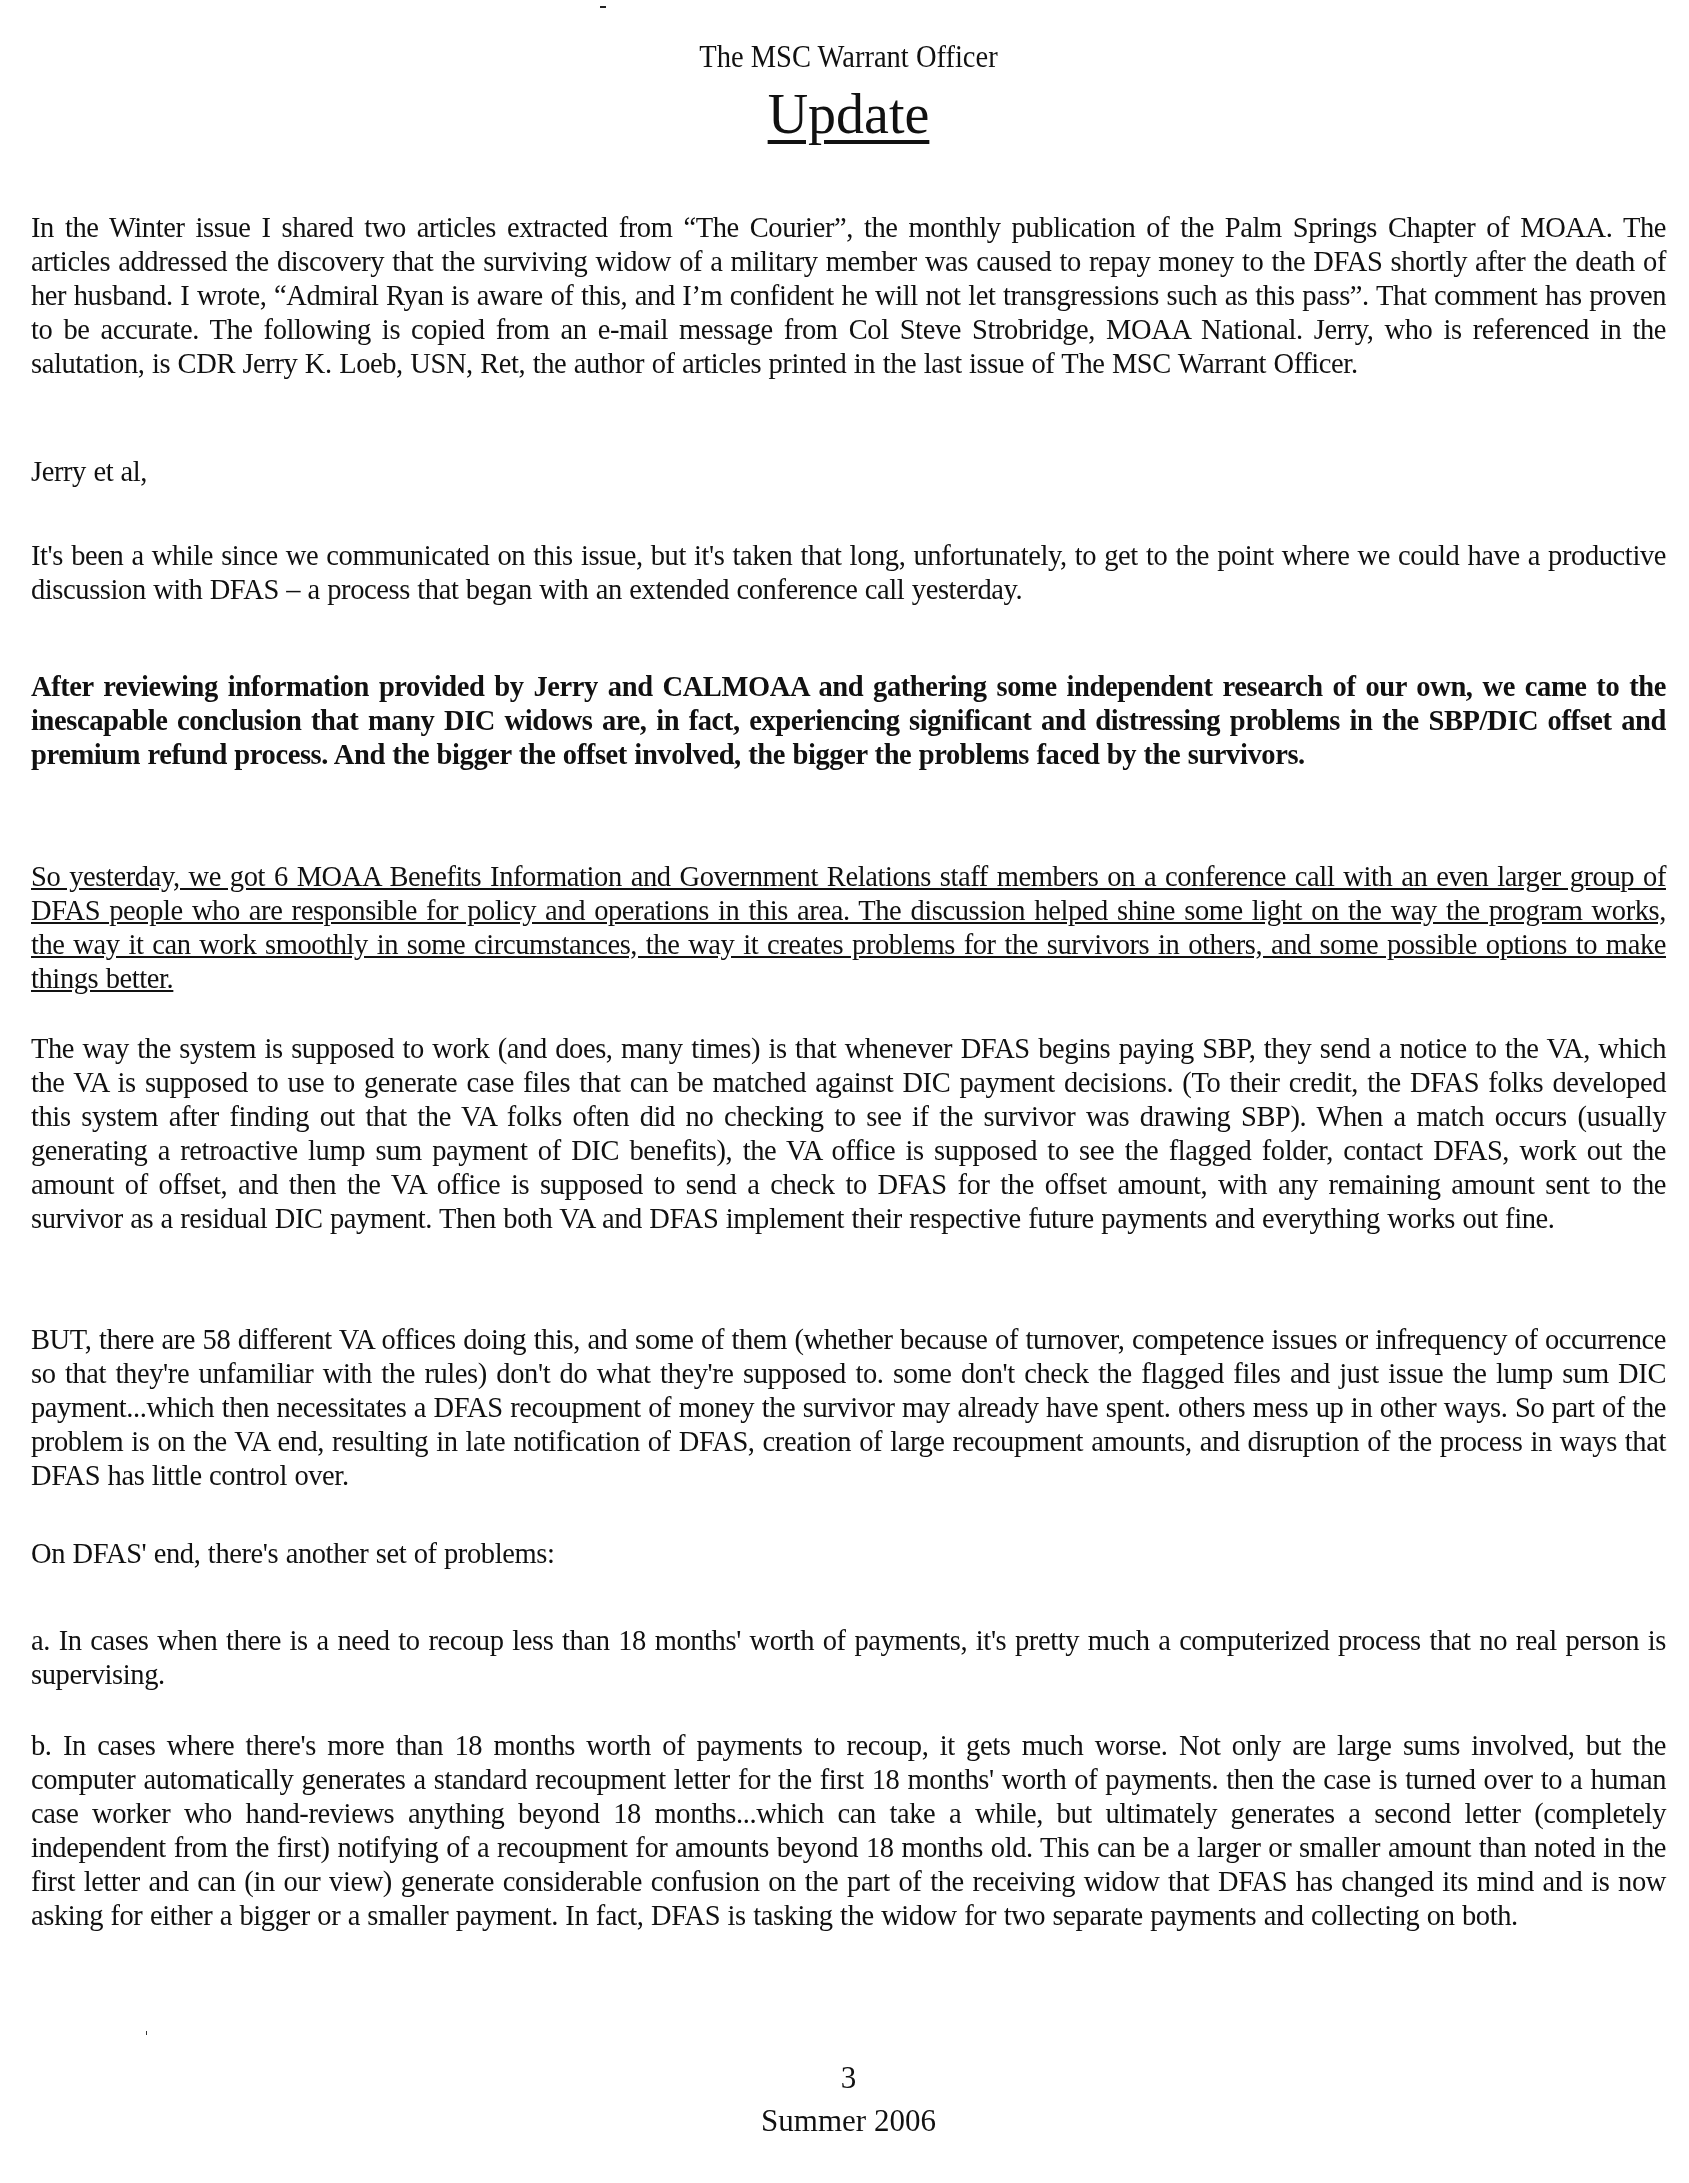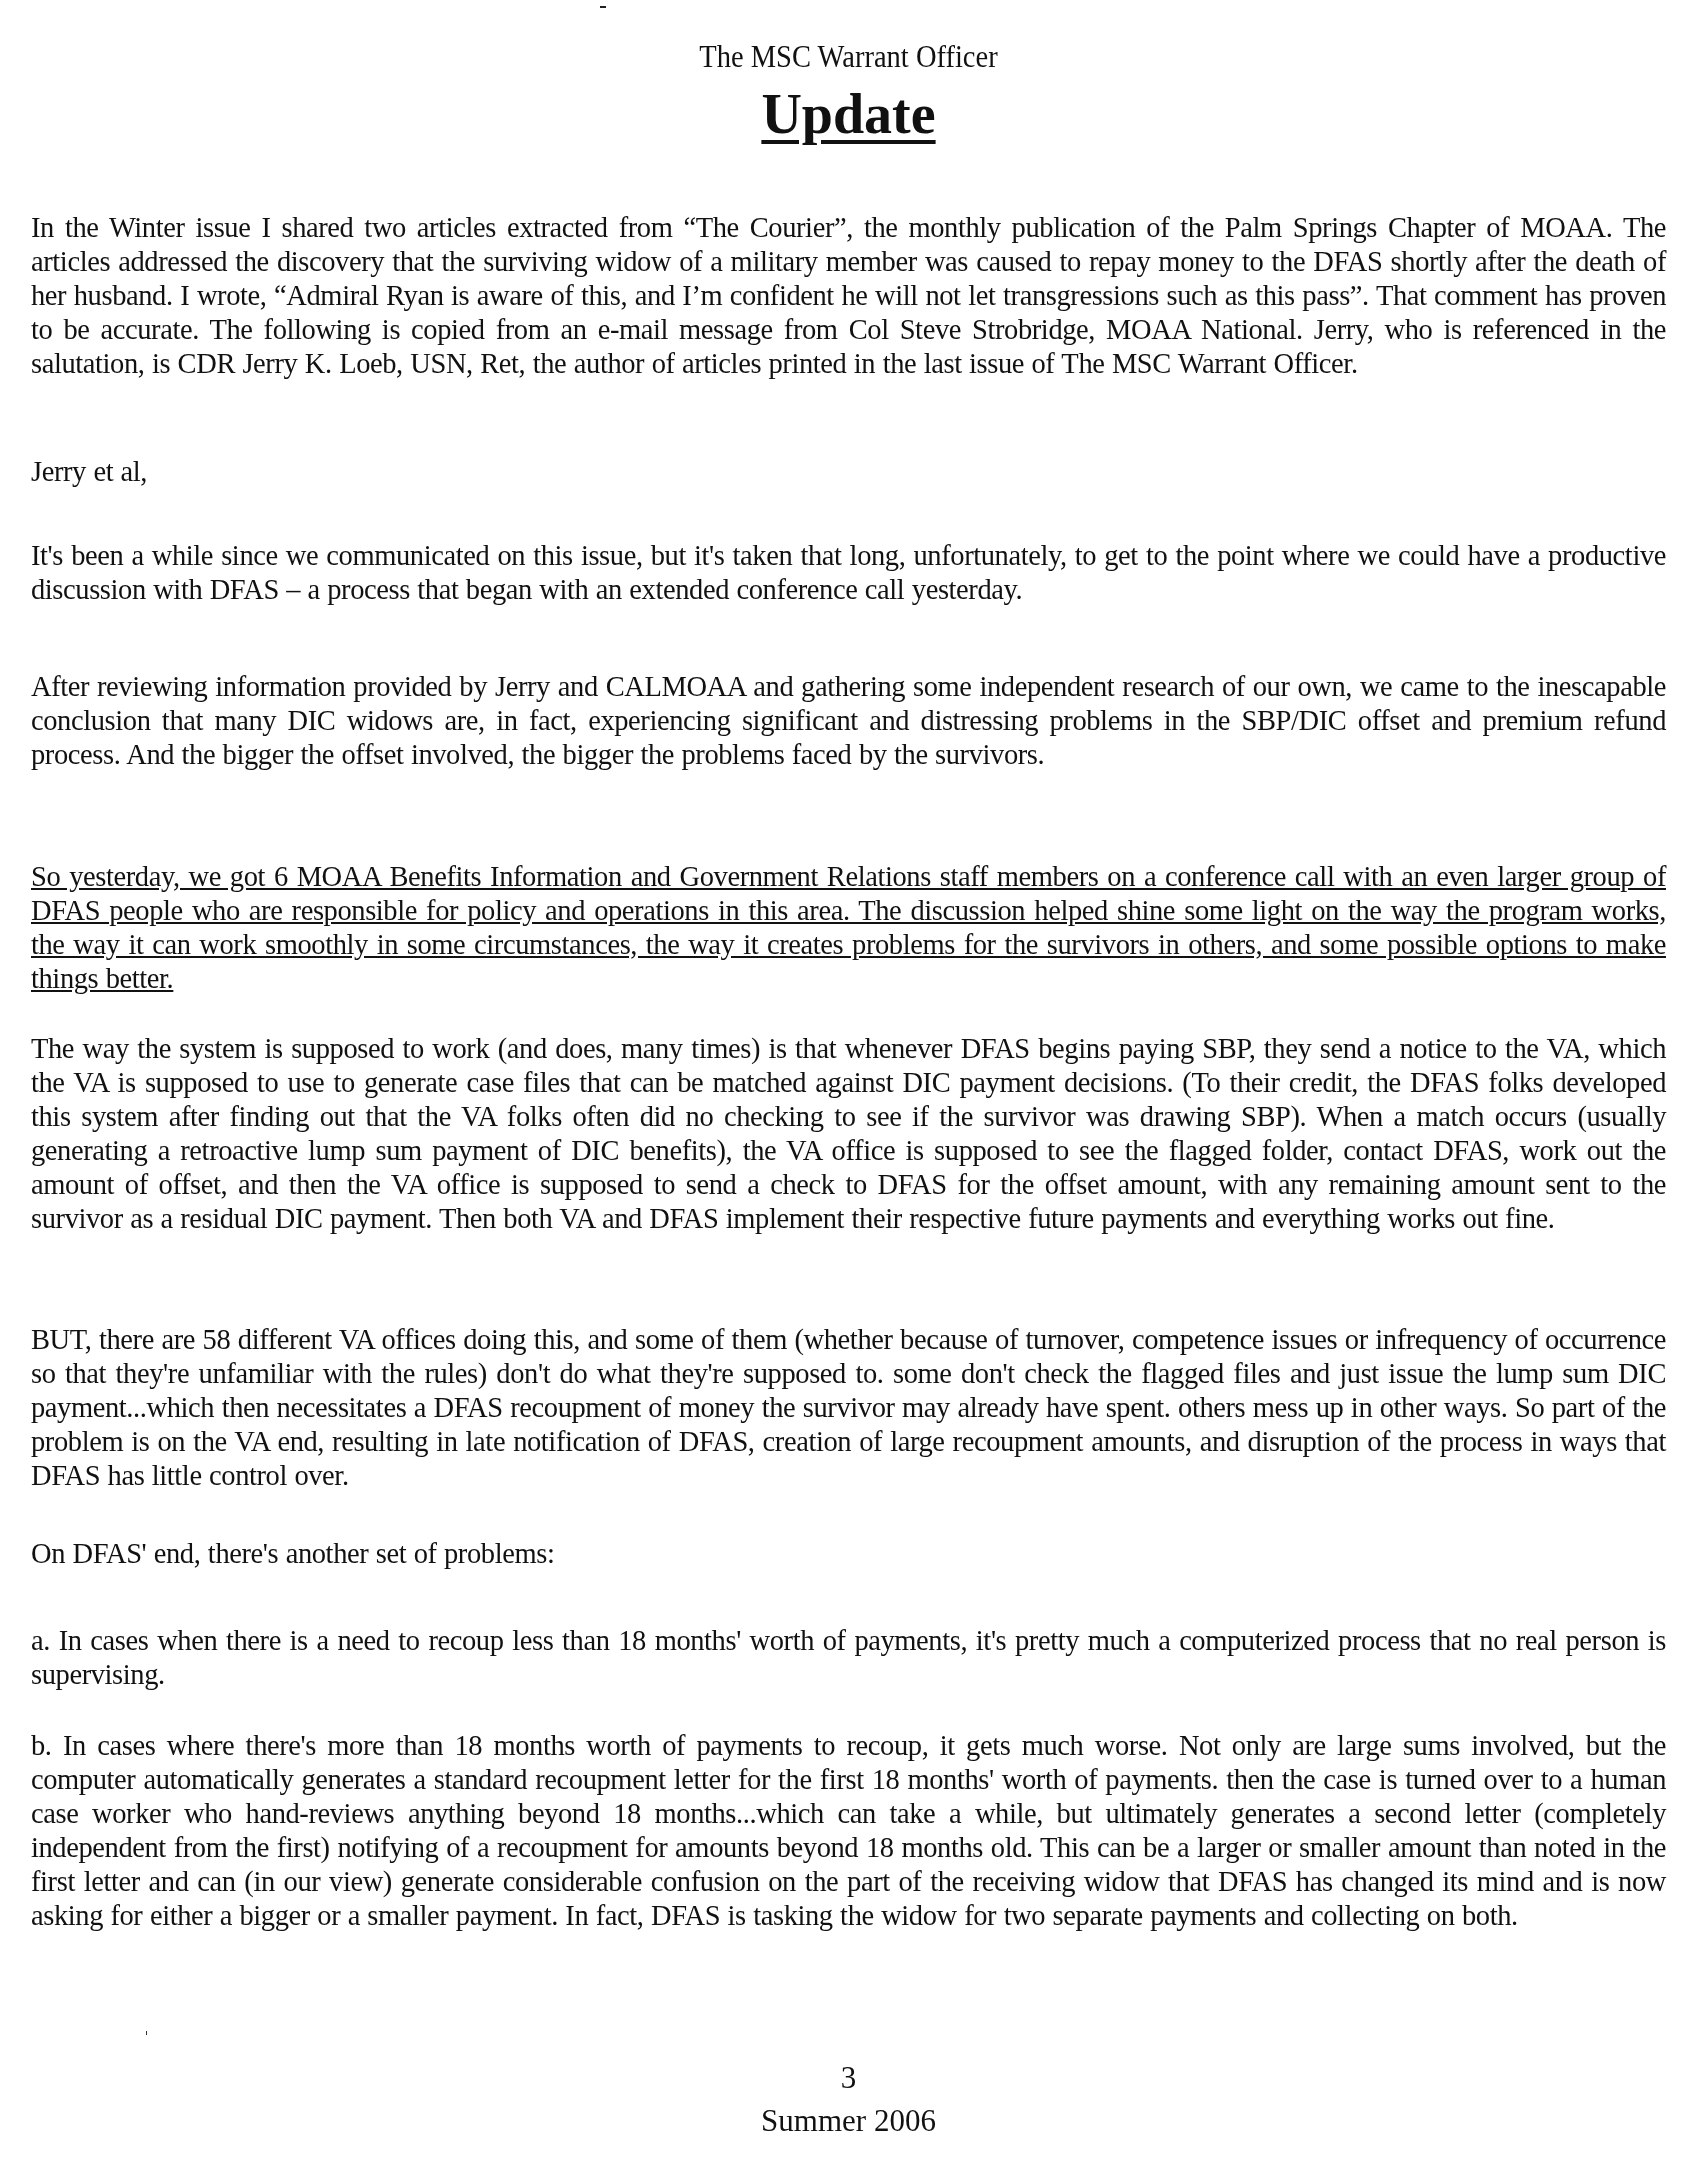--- a/index.html
+++ b/index.html
@@ -39,42 +39,42 @@
       line-height: 39px;
       transform: scaleX(0.92);
     }
     .title {
       position: absolute;
       top: 79px;
       left: 0;
       width: 100%;
       text-align: center;
       font-size: 56px;
-      font-weight: bold;
+      font-weight: normal;
       line-height: 70px;
     }
     .title span {
       text-decoration: underline;
       text-decoration-thickness: 4.2px;
       text-underline-offset: 7px;
     }
     .para {
       position: absolute;
       left: 0;
       width: 1635px;
       font-size: 28.5px;
       line-height: 34px;
       text-align: justify;
       letter-spacing: -0.4px;
       word-spacing: 0.7px;
     }
     .p-intro { top: 182px; }
     .p-salutation { top: 426px; }
     .p-1 { top: 507px; margin-top: 32px; }
-    .p-2 { top: 641px; }
+    .p-2 { top: 641px; font-weight: bold; }
     .p-3 { top: 831px; text-decoration: underline; }
     .p-4 { top: 1003px; }
     .p-5 { top: 1294px; }
     .p-6 { top: 1514px; margin-top: 23px; }
     .p-a { top: 1595px; }
     .p-b { top: 1700px; }
     .stray-mark {
       position: absolute;
       left: 146px;
       top: 2031px;

